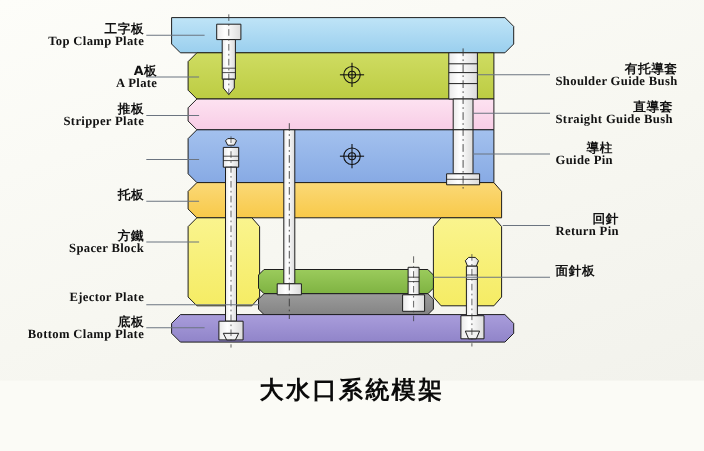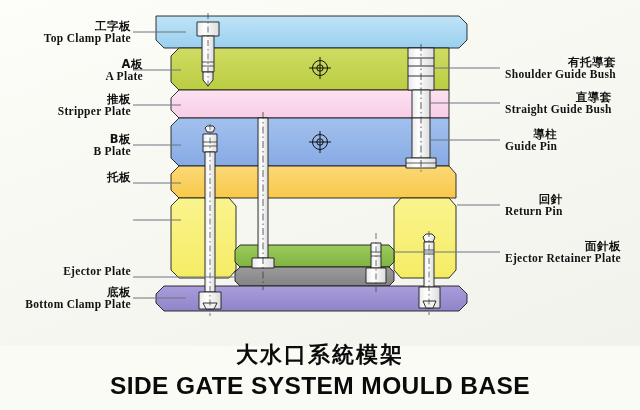--- a/index.html
+++ b/index.html
@@ -186,29 +186,29 @@
   <div class="lbl left" style="left:0;top:58px;width:131px;margin-left:12px;">
     <div class="cn">A板</div>
     <div class="en">A Plate</div>
   </div>
 
   <div class="lbl left" style="left:0;top:93px;width:131px;">
     <div class="cn">推板</div>
     <div class="en">Stripper Plate</div>
   </div>
 
-  <div class="lbl left" style="left:0;top:133px;width:131px;">
-    <div class="cn">B板</div>
-    <div class="en">B Plate</div>
-  </div>
 
   <div class="lbl left" style="left:0;top:171px;width:131px;">
     <div class="cn">托板</div>
   </div>
 
+  <div class="lbl left" style="left:0;top:208px;width:131px;">
+    <div class="cn">方鐵</div>
+    <div class="en">Spacer Block</div>
+  </div>
 
   <div class="lbl left" style="left:0;top:265px;width:131px;">
     <div class="en">Ejector Plate</div>
   </div>
 
   <div class="lbl left" style="left:0;top:286px;width:131px;">
     <div class="cn">底板</div>
     <div class="en">Bottom Clamp Plate</div>
   </div>
 
@@ -227,21 +227,19 @@
     <div class="en">Guide Pin</div>
   </div>
 
   <div class="lbl right" style="left:505px;top:193px;">
     <div class="cn">回針</div>
     <div class="en">Return Pin</div>
   </div>
 
   <div class="lbl right" style="left:505px;top:240px;">
     <div class="cn">面針板</div>
-    <div class="en">Ejector Retainer Plate</div>
   </div>
 
   <div id="title">
     <div class="t-cn">大水口系統模架</div>
-    <div class="t-en">SIDE GATE SYSTEM MOULD BASE</div>
   </div>
 
 </div>
 
 </body></html>

